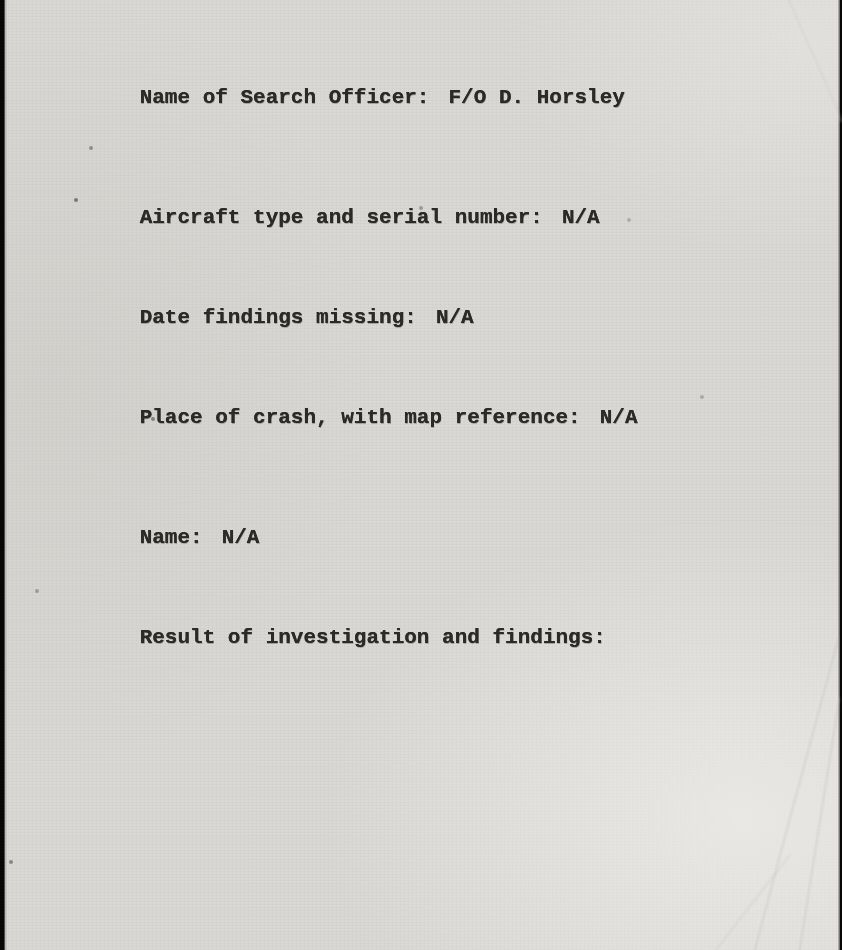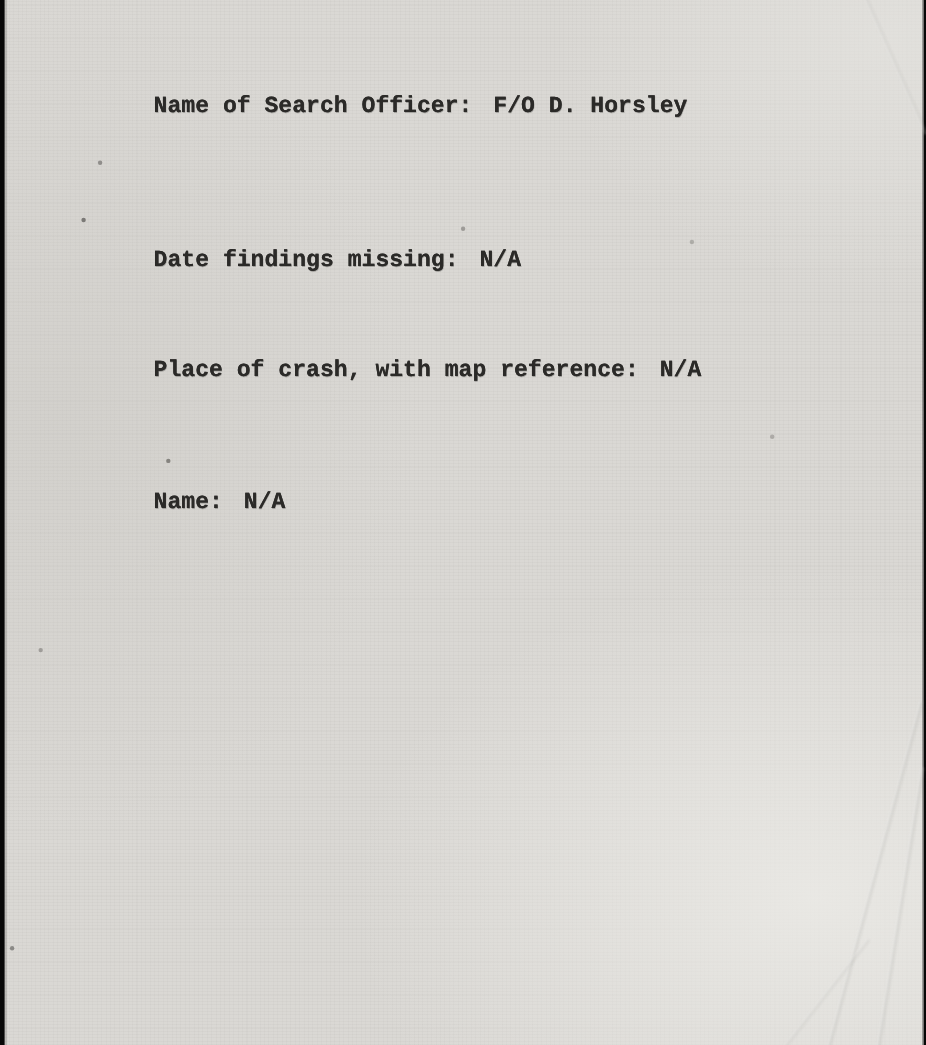--- a/index.html
+++ b/index.html
@@ -83,34 +83,40 @@
 
   <div class="specks"></div>
 
   <div class="content">
 
     <div class="field-row">
       <span class="field-label">Name of Search Officer:</span><span class="field-value">F/O D. Horsley</span>
     </div>
 
 
+    <div class="field-row">
+      <span class="field-label">Aircraft type and serial number:</span><span class="field-value">N/A</span>
+    </div>
 
     <div class="field-row">
       <span class="field-label">Date findings missing:</span><span class="field-value">N/A</span>
     </div>
 
     <div class="field-row">
       <span class="field-label">Place of crash, with map reference:</span><span class="field-value">N/A</span>
     </div>
 
 
     <div class="field-row">
       <span class="field-label">Name:</span><span class="field-value">N/A</span>
     </div>
 
+    <div class="field-row">
+      <span class="field-label">Result of investigation and findings:</span>
+    </div>
 
     
     
     
     
     
     
     
 
   </div>

